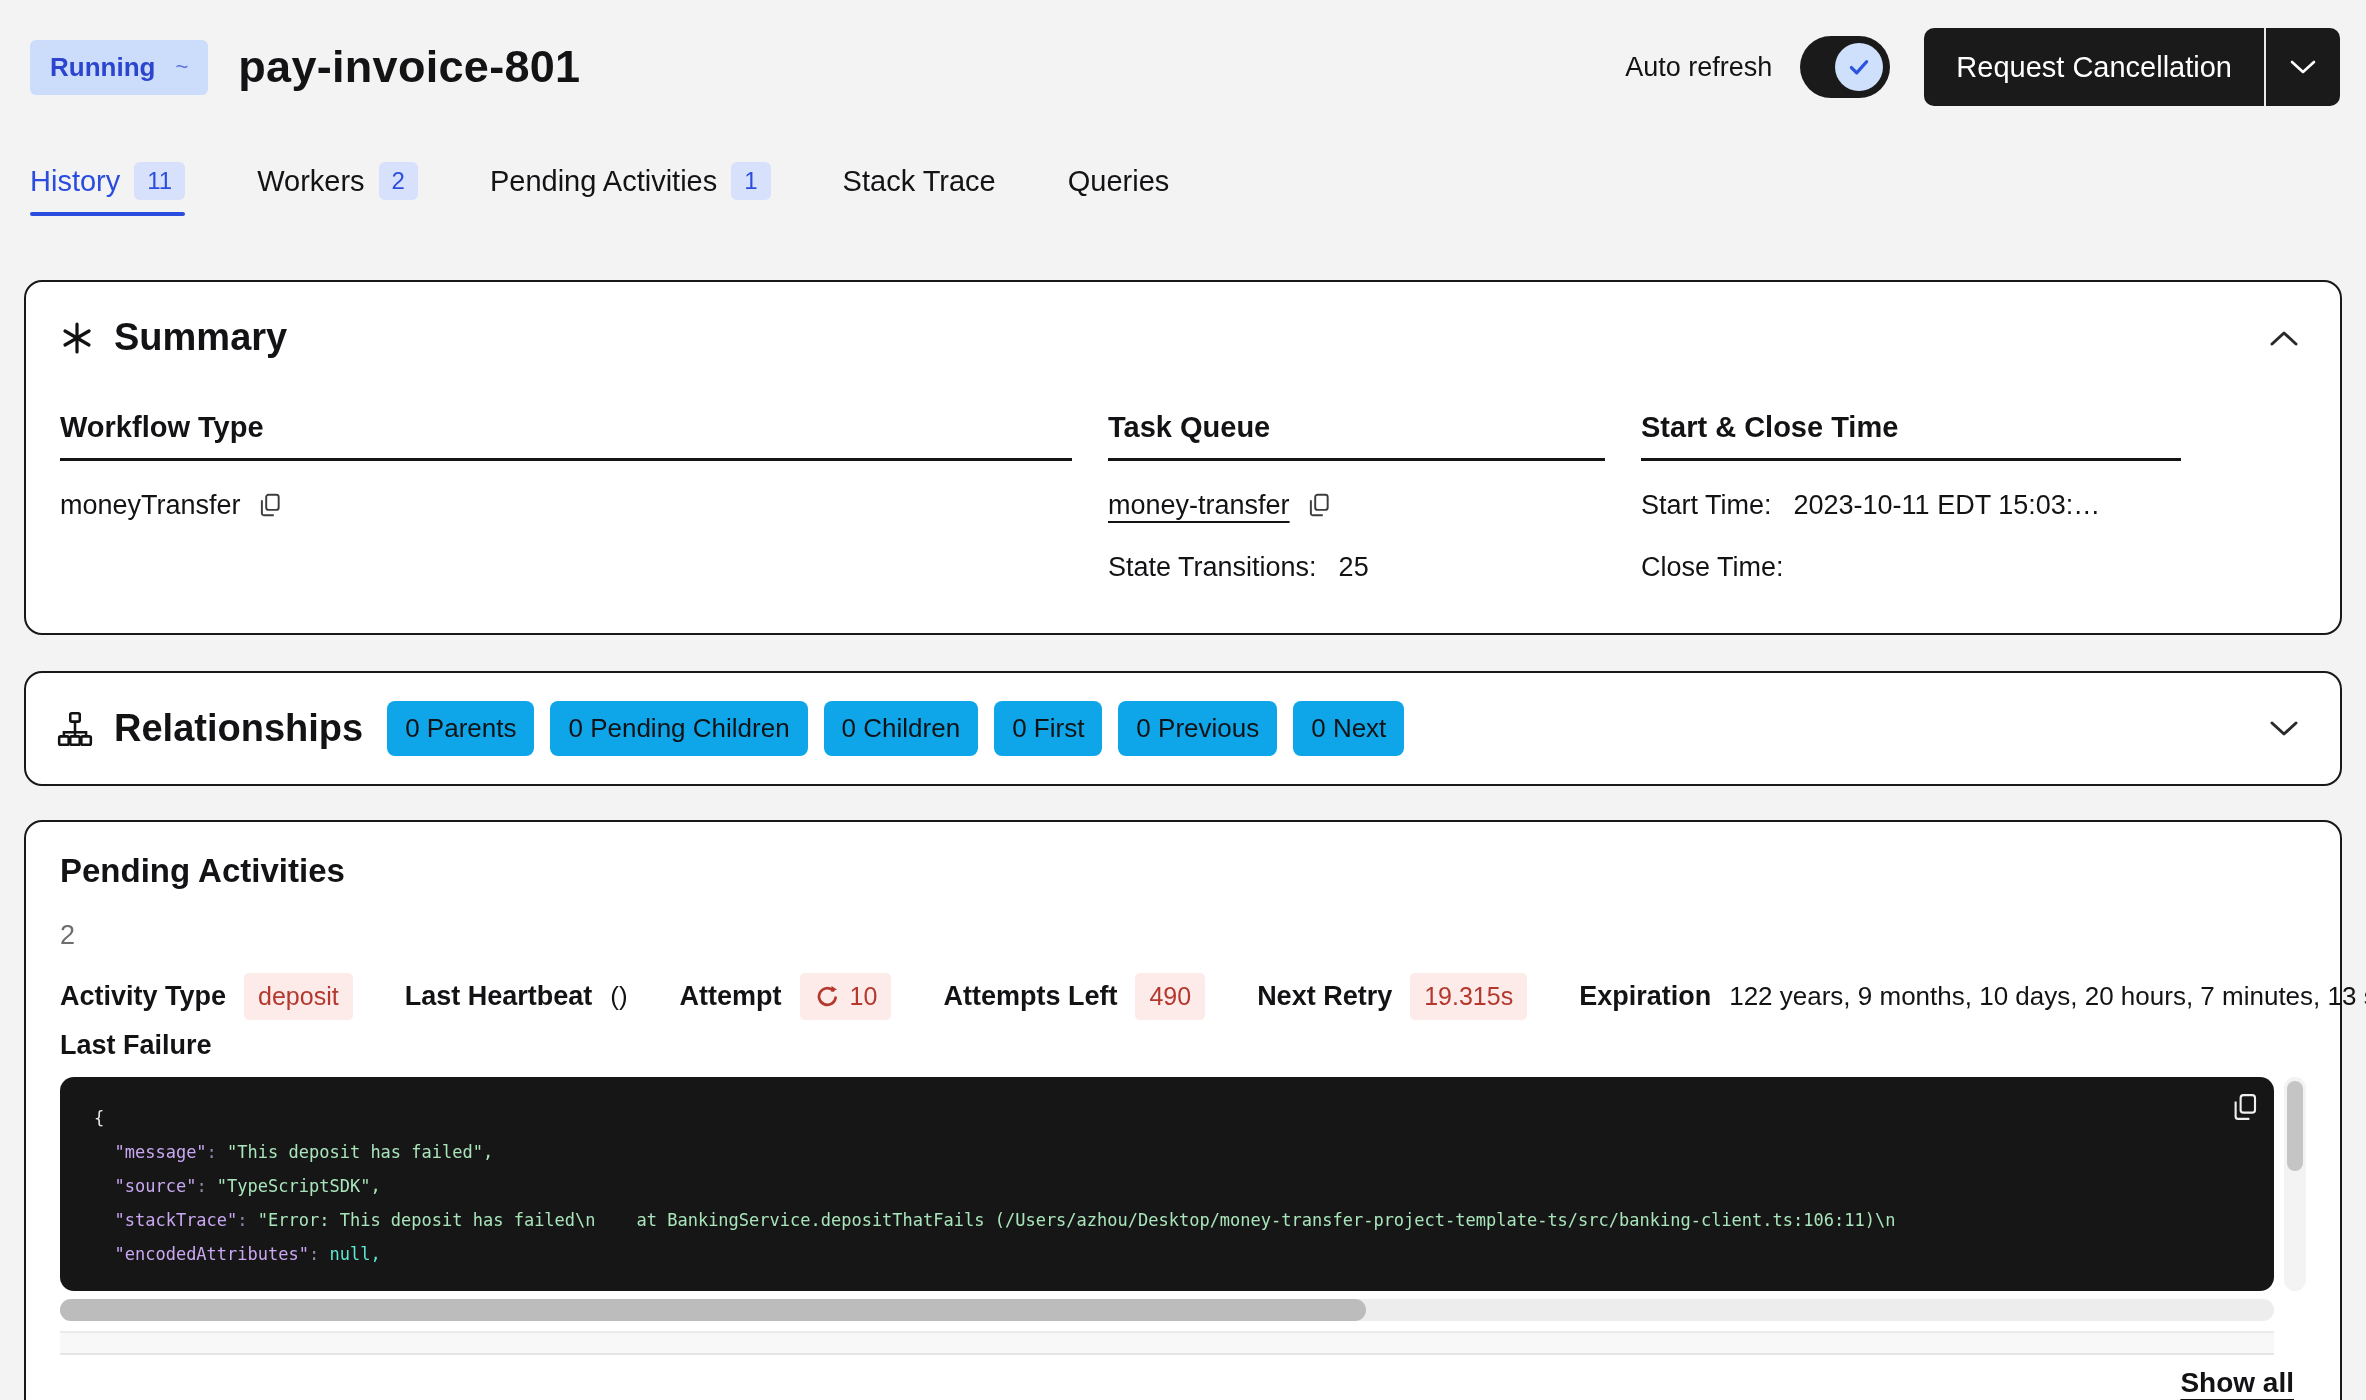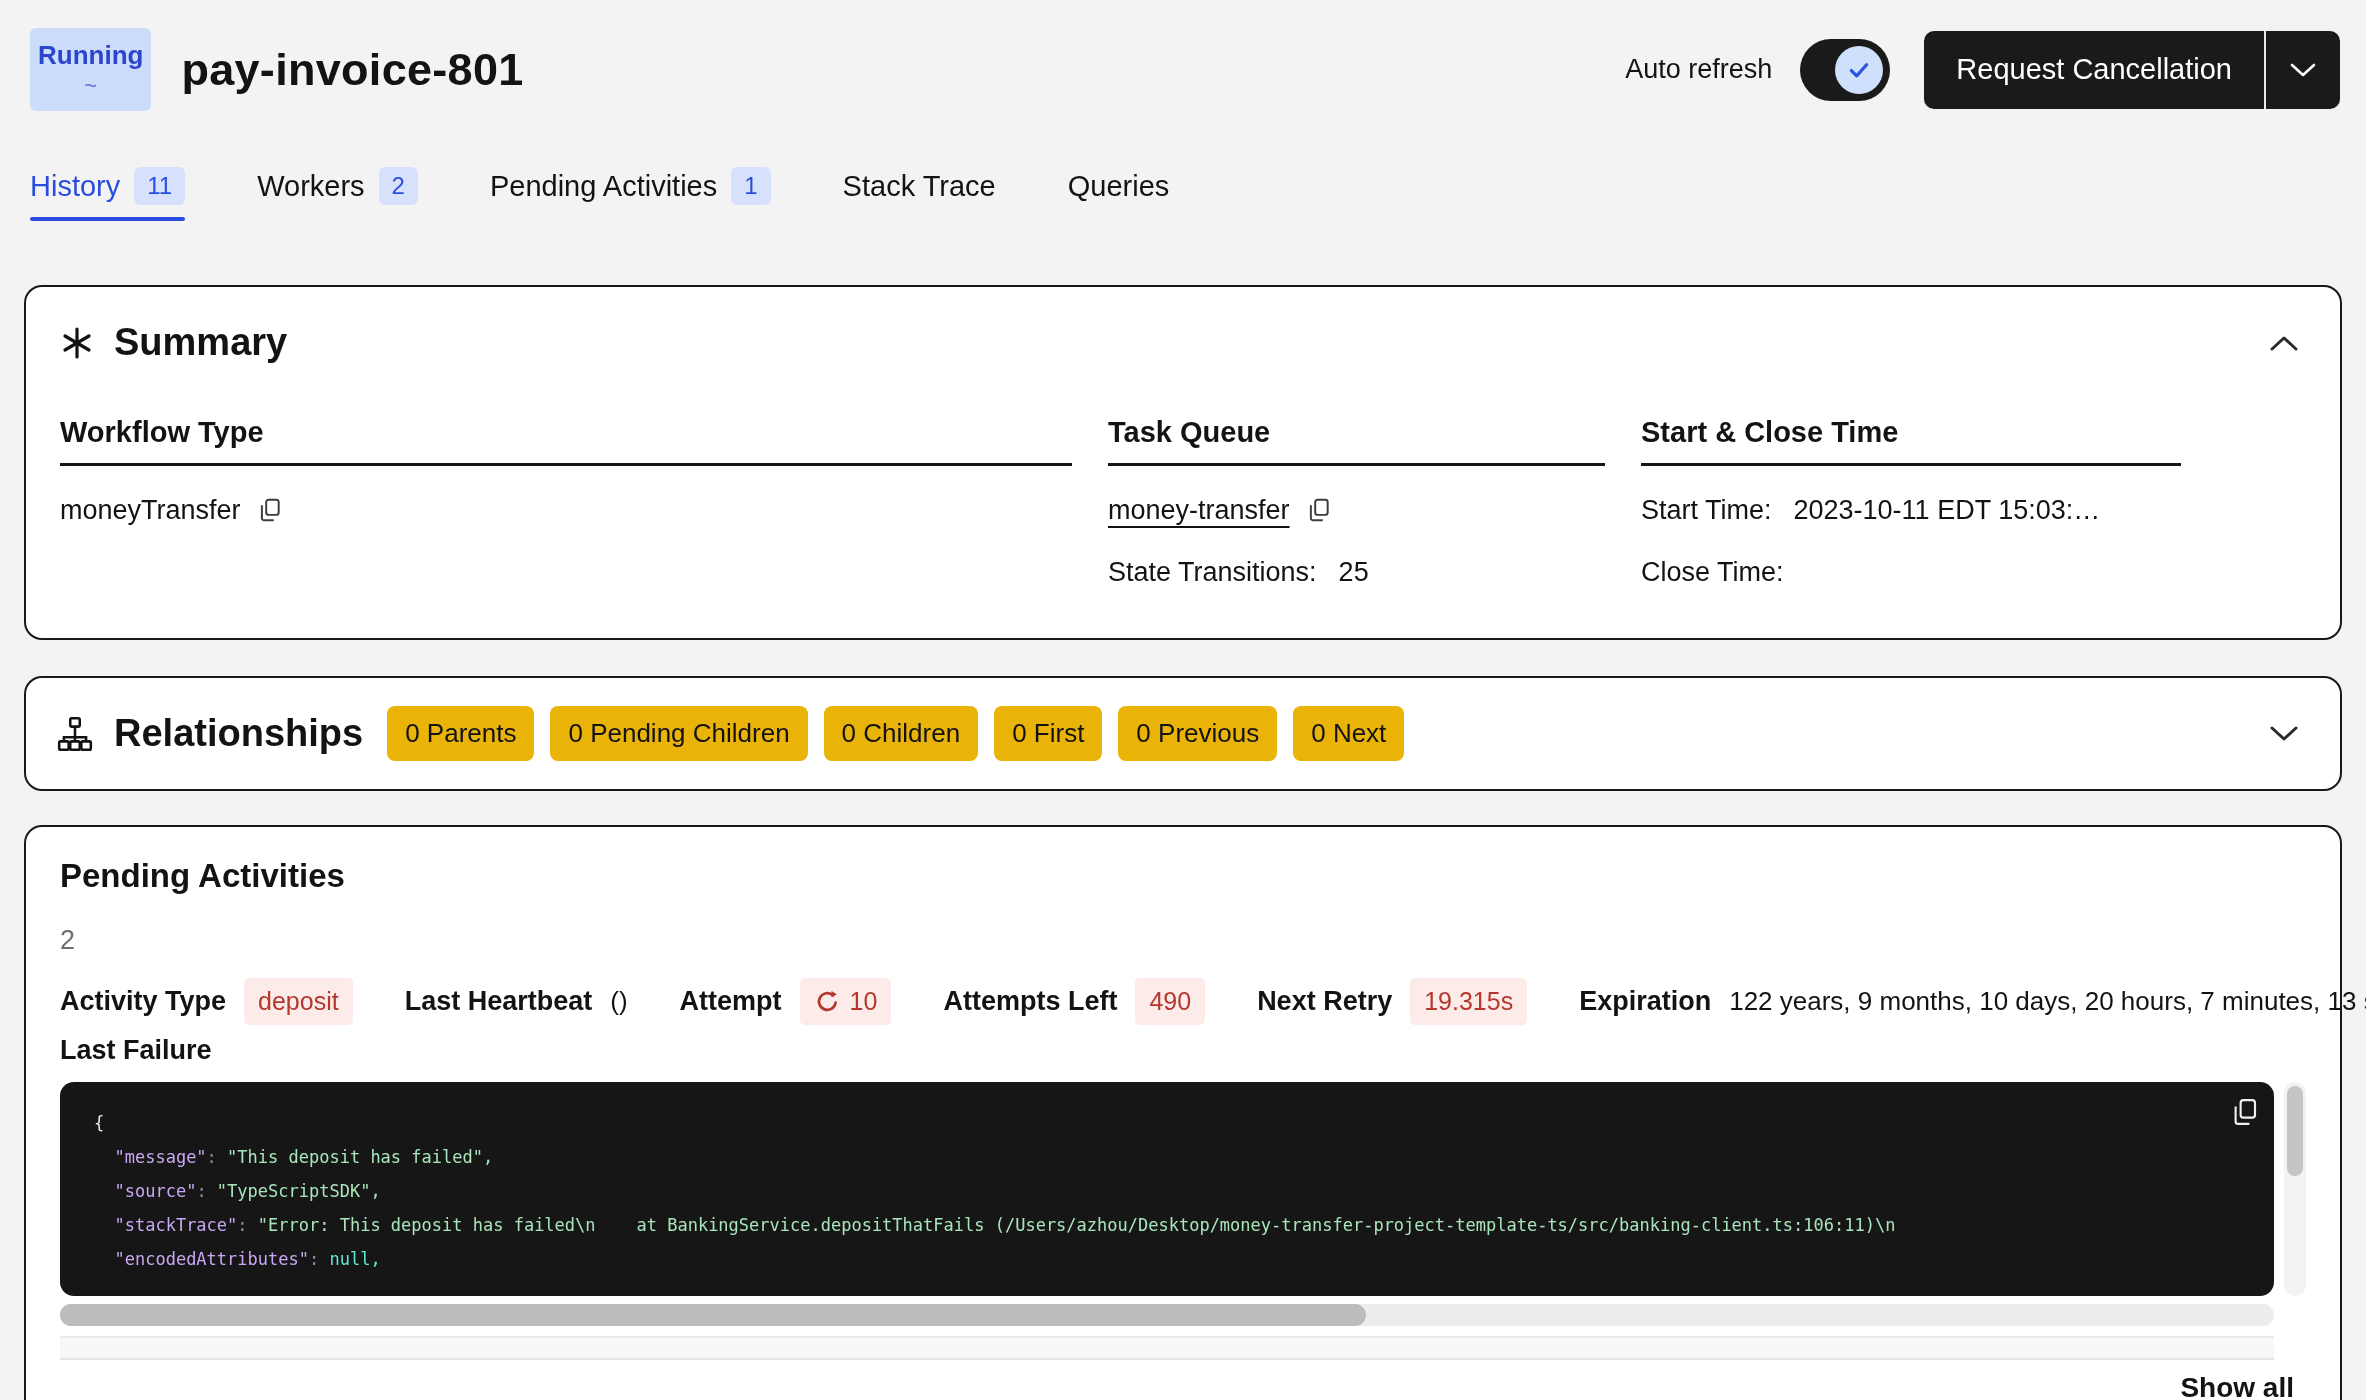--- a/index.html
+++ b/index.html
@@ -8,21 +8,21 @@
     width:2366px; height:1400px;
     background:#f3f3f3;
     font-family:"Liberation Sans","DejaVu Sans",sans-serif;
     color:#131316;
     overflow:hidden;
   }
   
   .header { display:flex; align-items:center; padding:28px 26px 0 30px; }
   .status-badge {
     background:#ccdcfb; color:#2b45cf; font-size:26px; font-weight:600;
-    padding:12px 8px; border-radius:6px; display:flex; align-items:center; gap:2px;flex-direction:column;
+    padding:12px 20px; border-radius:6px; display:flex; align-items:center; gap:20px;
   }
   .status-pulse { font-size:22px; opacity:.7; font-weight:400; }
   .wf-title { font-size:45px; font-weight:700; margin-left:30px; letter-spacing:.3px; }
   .header-right { margin-left:auto; display:flex; align-items:center; gap:28px; }
   .autorefresh-label { font-size:27px; }
   .toggle { width:90px; height:62px; border-radius:31px; background:#1a1a1a; position:relative; cursor:pointer; }
   .toggle-knob {
     position:absolute; right:7px; top:7px; width:48px; height:48px; border-radius:50%;
     background:#cfe0fc; display:flex; align-items:center; justify-content:center;
   }
@@ -48,21 +48,21 @@
   .card.summary { margin-top:64px; padding:34px 30px 48px 34px; }
   .summary-grid { display:grid; grid-template-columns:1012px 497px 540px; column-gap:36px; margin-top:52px; }
   .col-header { font-size:29px; font-weight:700; padding-bottom:14px; border-bottom:3px solid #151515; }
   .col-row { margin-top:26px; display:flex; align-items:center; gap:16px; font-size:27px; min-height:36px; }
   .copy-btn { color:#3c3c3c; display:flex; cursor:pointer; }
   .tq-link { text-decoration:underline; text-underline-offset:7px; text-decoration-thickness:2px; cursor:pointer; }
   .kv-gap { margin-left:6px; }
   
   .card.relationships { margin-top:36px; padding:28px 30px; display:flex; align-items:center; }
   .rel-badges { display:flex; gap:16px; margin-left:24px; }
-  .rel-badge { background:#eab308; border-radius:8px; padding:12px 18px; font-size:26px; font-weight:500; white-space:nowrap; }
+  .rel-badge { background:#0ea5e9; border-radius:8px; padding:12px 18px; font-size:26px; font-weight:500; white-space:nowrap; }
   
   .card.pending { margin-top:34px; padding:30px 34px 22px; }
   .pending-title { font-size:33px; font-weight:700; }
   .pending-count { font-size:27px; color:#6e6e6e; margin-top:30px; }
   .fields { display:flex; align-items:center; gap:52px; margin-top:22px; }
   .field { display:flex; align-items:center; gap:18px; white-space:nowrap; }
   .field-label { font-size:27px; font-weight:700; }
   .field-plain { font-size:26px; }
   .red-badge { display:flex; align-items:center; gap:9px; background:#fcebe9; color:#b5382e; font-size:25px; padding:9px 14px; border-radius:5px; }
   .last-failure { font-size:27px; font-weight:700; margin-top:10px; }

